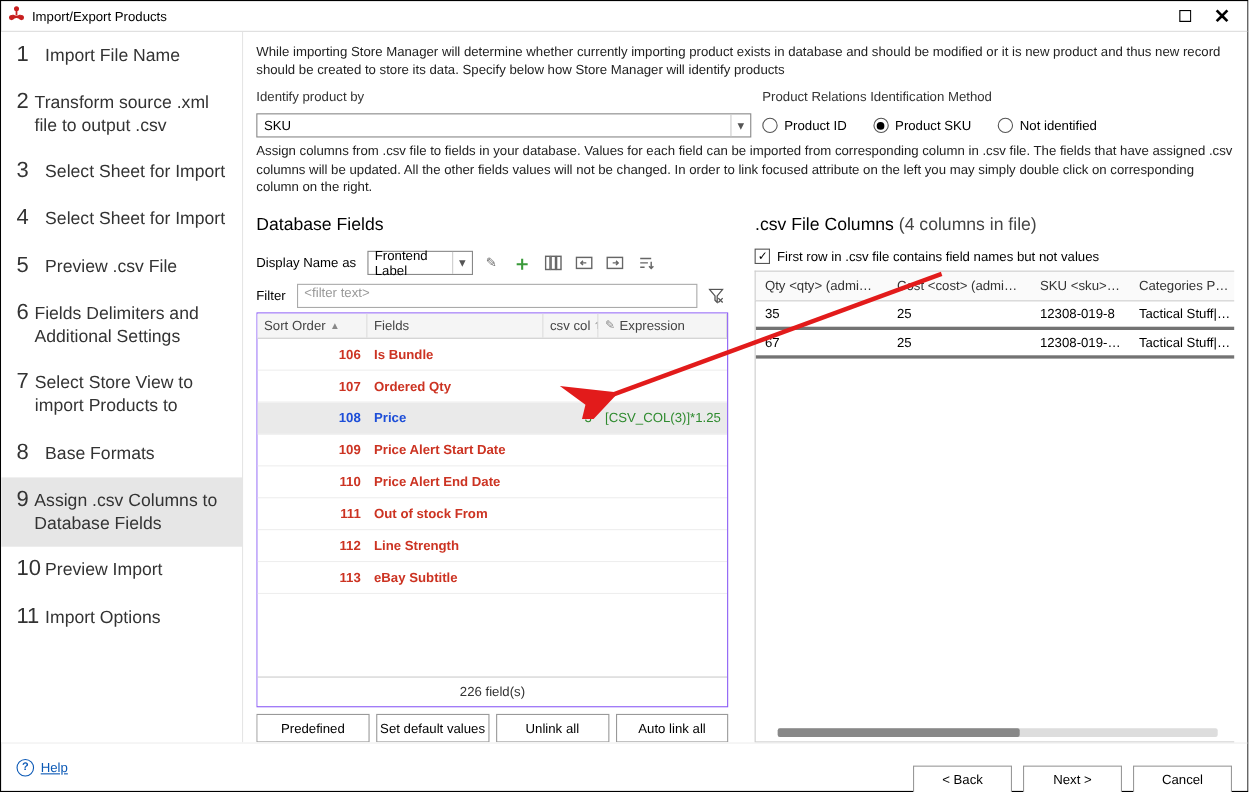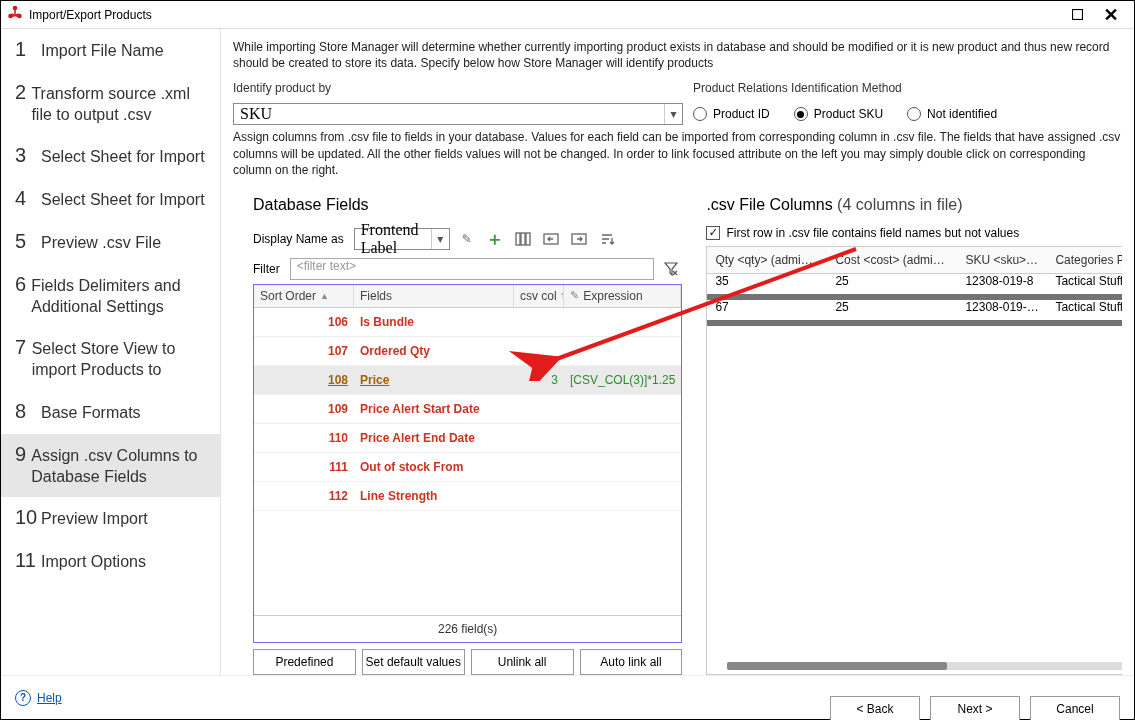--- a/index.html
+++ b/index.html
@@ -14,27 +14,27 @@
   .sidebar { width:220px; background:#fff; border-right:1px solid #e5e5e5; overflow-y:auto; }
   .step { display:flex; align-items:flex-start; padding:10px 10px 10px 14px; cursor:pointer; }
   .step.active { background:#e6e6e6; }
   .step .num { font-size:20px; width:26px; color:#333; font-weight:400; line-height:1; }
   .step .label { font-size:16px; color:#333; padding-top:2px; line-height:1.3; }
   .main { flex:1; padding:10px 12px 0 12px; display:flex; flex-direction:column; overflow:hidden; }
   .intro { font-size:12px; line-height:1.35; color:#222; margin-bottom:6px; }
   .row { display:flex; align-items:center; gap:10px; margin:4px 0; }
   .section-label { color:#333; }
   .combo { display:flex; align-items:center; border:1px solid #888; height:22px; background:#fff; }
-  .combo .val { flex:1; padding:0 6px; font-size:16px;font-family:Liberation Serif, serif; }
+  .combo .val { flex:1; padding:0 6px; font-size:12px; }
   .combo .caret { width:18px; text-align:center; color:#555; border-left:1px solid #ccc; height:100%; display:flex; align-items:center; justify-content:center; }
   .radio-group { display:flex; align-items:center; gap:24px; }
   .radio { display:flex; align-items:center; gap:6px; cursor:pointer; }
   .radio .circle { width:14px; height:14px; border:1px solid #555; border-radius:50%; display:flex; align-items:center; justify-content:center; }
   .radio.checked .circle::after { content:""; width:7px; height:7px; background:#000; border-radius:50%; }
-  .columns { flex:1; display:flex; gap:24px; margin-top:8px; overflow:hidden;margin-left:20px; }
+  .columns { flex:1; display:flex; gap:24px; margin-top:8px; overflow:hidden; }
   .left-col { width:430px; display:flex; flex-direction:column; }
   .right-col { flex:1; display:flex; flex-direction:column; }
   h3.pane-title { font-size:16px; font-weight:400; margin:4px 0 10px 0; }
   .toolbar-row { display:flex; align-items:center; gap:6px; margin:4px 0; }
   .toolbar-row .lbl { margin-right:4px; }
   .icon-btn { width:22px; height:22px; display:flex; align-items:center; justify-content:center; color:#666; cursor:pointer; }
   .icon-btn.green { color:#3a9a3a; }
   .filter-input { flex:1; border:1px solid #aaa; height:22px; padding:0 6px; background:#fff; position:relative; }
   .filter-input .ph { color:#999; }
   .filter-clear { width:22px; height:22px; display:flex; align-items:center; justify-content:center; color:#555; cursor:pointer; }
@@ -43,31 +43,31 @@
   .grid-head .cell { padding:4px 6px; border-right:1px solid #ddd; display:flex; align-items:center; gap:4px; }
   .grid-body { flex:1; overflow-y:auto; }
   .grid-row { display:flex; height:29px; align-items:center; border-bottom:1px solid #eee; }
   .grid-row.sel { background:#eaeaea; }
   .cell { padding:0 6px; overflow:hidden; white-space:nowrap; text-overflow:ellipsis; }
   .c-so { width:100px; text-align:right; }
   .c-fld { width:160px; }
   .c-csv { width:50px; text-align:right; }
   .c-exp { flex:1; }
   .fld-red { color:#cc3322; font-weight:600; }
-  .fld-green { color:#a16207; font-weight:600;text-decoration:underline; }
+  .fld-green { color:#1d4ed8; font-weight:600; }
   .expr-green { color:#2f8b2f; }
   .grid-foot { border-top:1px solid #ccc; text-align:center; padding:6px 0; color:#333; }
   .btn-row { display:flex; gap:6px; margin-top:6px; }
   .btn-row .btn, .footer .btn { flex:1; border:1px solid #999; background:#fff; height:26px; display:flex; align-items:center; justify-content:center; cursor:pointer; font-size:12px; }
   .checkbox { display:flex; align-items:center; gap:6px; margin:2px 0 6px 0; cursor:pointer; }
   .checkbox .box { width:14px; height:14px; border:1px solid #555; display:flex; align-items:center; justify-content:center; font-size:11px; color:#000; }
   .csv-head { display:flex; border:1px solid #ccc; border-bottom:none; background:#fafafa; }
   .csv-head .cell { padding:6px 8px; font-size:12px; color:#333; white-space:nowrap; }
   .csv-grid { border:1px solid #ccc; flex:1; overflow:auto; position:relative; }
-  .csv-row { display:flex; height:26px; align-items:flex-start; border-bottom:6px solid #737373; }
+  .csv-row { display:flex; height:26px; align-items:center; border-bottom:3px solid #737373; }
   .csv-row .cell { padding:0 8px; font-size:12px; }
   .c1 { width:120px; }
   .c2 { width:130px; }
   .c3 { width:90px; }
   .c4 { width:100px; }
   .hscroll { position:absolute; left:20px; right:20px; bottom:4px; height:8px; background:#ddd; border-radius:2px; }
   .hscroll .thumb { position:absolute; left:0; top:0; height:100%; width:55%; background:#888; border-radius:2px; }
   .arrow-overlay { position:absolute; left:460px; top:230px; pointer-events:none; }
   .footer { height:44px; border-top:1px solid #eee; display:flex; align-items:center; padding:0 14px; gap:10px; }
   .footer .help { display:flex; align-items:center; gap:6px; color:#0a58b5; cursor:pointer; }
@@ -295,20 +295,26 @@
     <div class="cell c-fld fld-red">Out of stock From</div>
     <div class="cell c-csv expr-green"></div>
     <div class="cell c-exp expr-green"></div>
                 </div>
                 <div class="grid-row">
     <div class="cell c-so fld-red">112</div>
     <div class="cell c-fld fld-red">Line Strength</div>
     <div class="cell c-csv expr-green"></div>
     <div class="cell c-exp expr-green"></div>
                 </div>
+                <div class="grid-row">
+    <div class="cell c-so fld-red">113</div>
+    <div class="cell c-fld fld-red">eBay Subtitle</div>
+    <div class="cell c-csv expr-green"></div>
+    <div class="cell c-exp expr-green"></div>
+                </div>
               </div>
             <div class="grid-foot">226 field(s)</div>
           </div>
 
           <div class="btn-row" id="dbbtns">
               <div class="btn">Predefined</div>
               <div class="btn">Set default values</div>
               <div class="btn">Unlink all</div>
               <div class="btn">Auto link all</div>
             </div>

